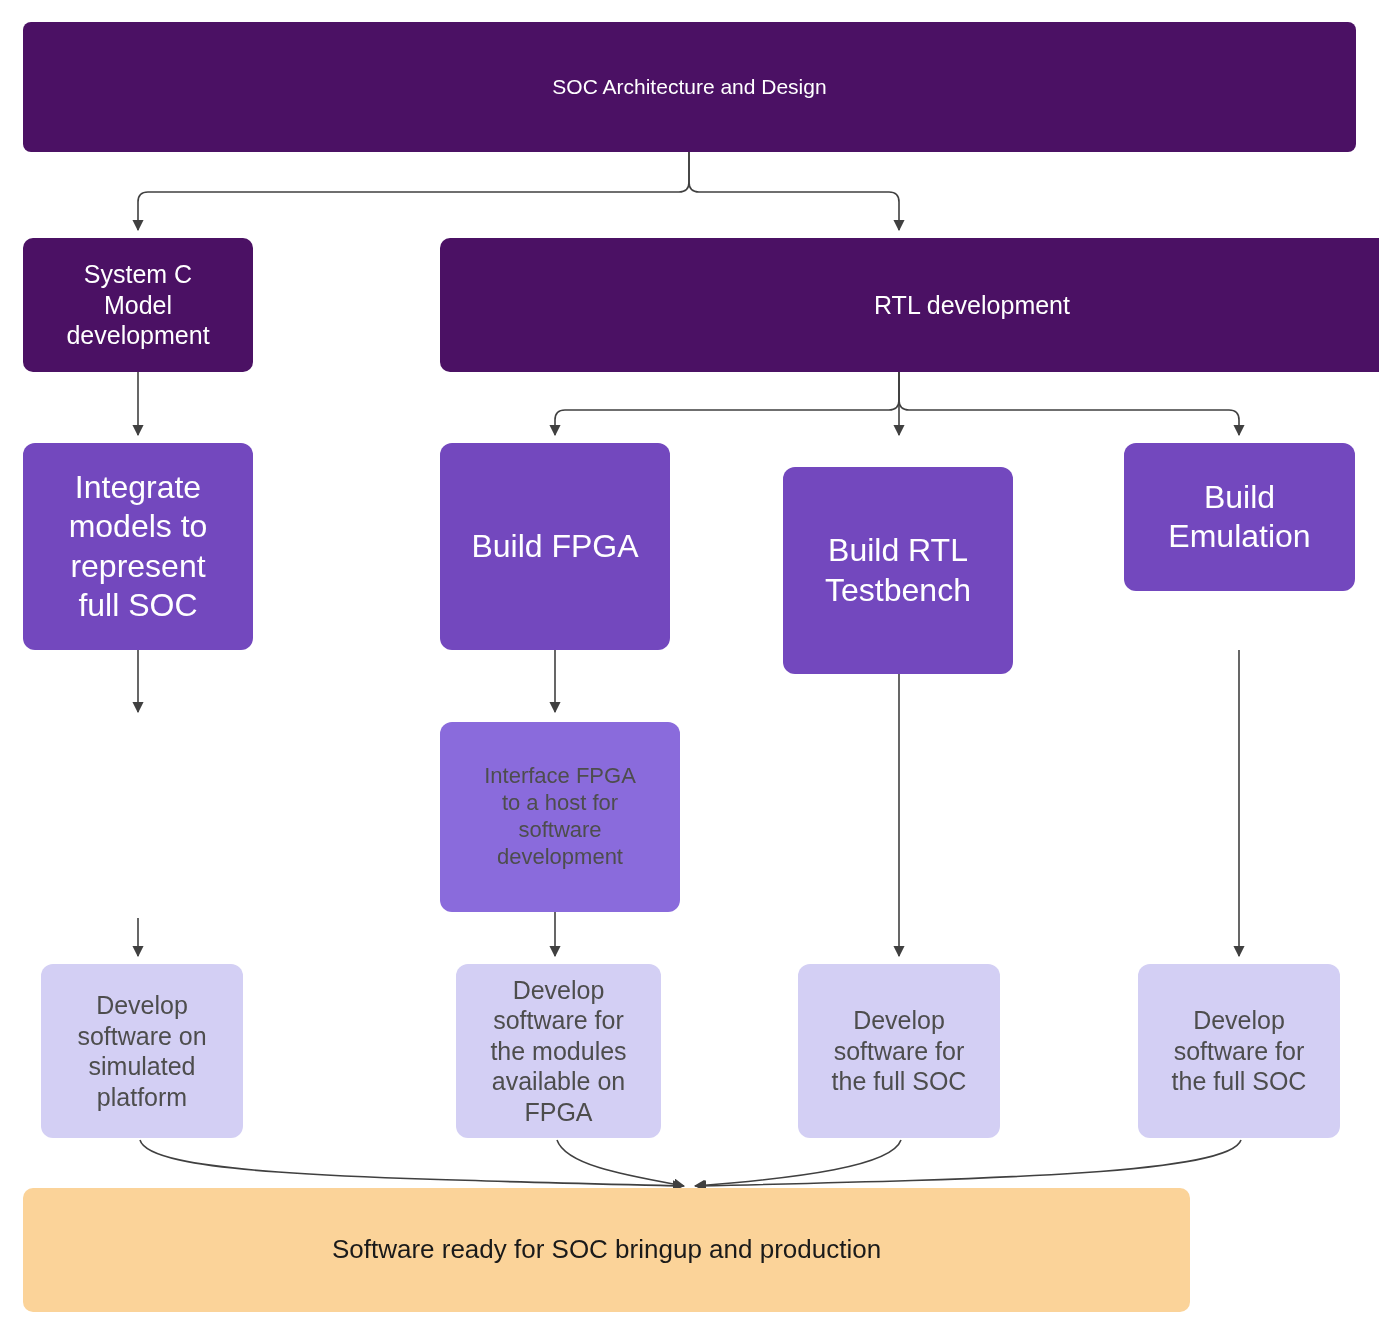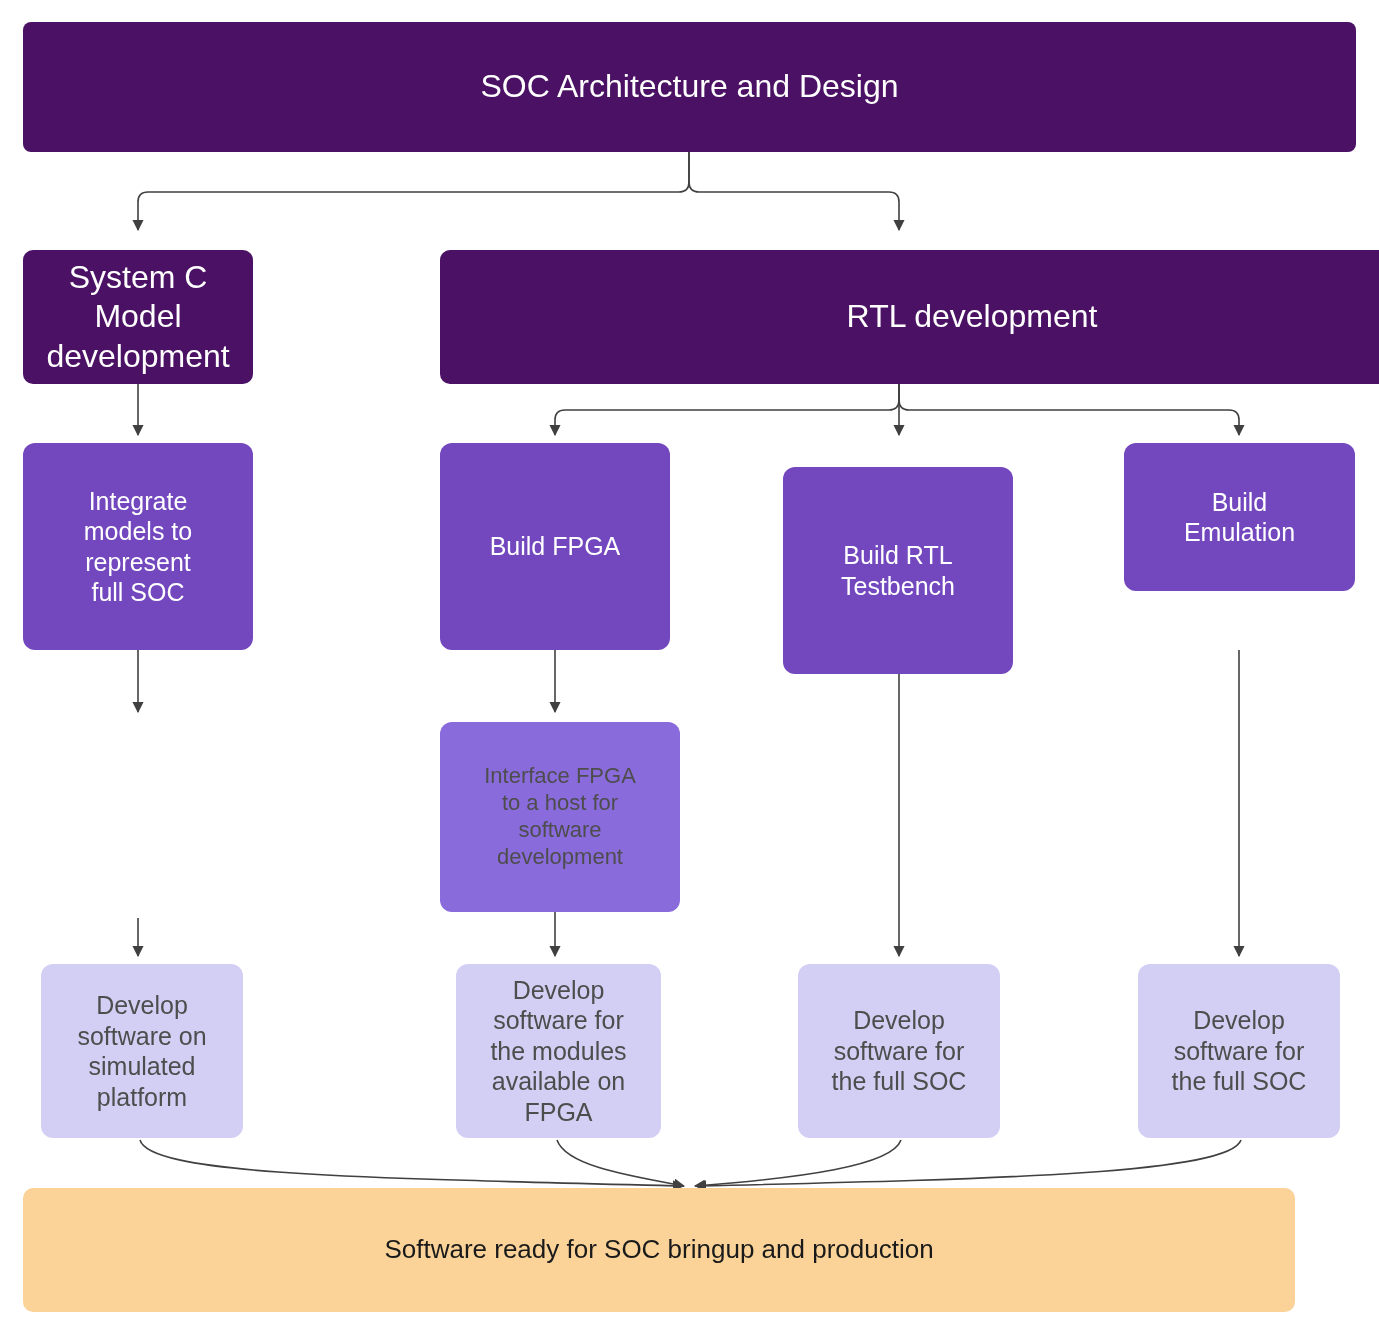--- a/index.html
+++ b/index.html
@@ -34,34 +34,33 @@
     justify-content: center;
     text-align: center;
     border-radius: 10px;
     line-height: 1.22;
     white-space: pre-line;
     padding: 4px 8px;
   }
   .lvl-root {
     background: #4B1164;
     color: #ffffff;
-    font-size: 32px;
+    font-size: 21px;
     border-radius: 8px;
   }
   .lvl-stage {
     background: #4B1164;
     color: #ffffff;
-    font-size: 32px;
+    font-size: 25px;
     border-radius: 10px;
-    margin-top: 12px;
   }
   .lvl-build {
     background: #7348BE;
     color: #ffffff;
-    font-size: 25px;
+    font-size: 32px;
     border-radius: 12px;
   }
   .lvl-mid {
     background: #8A6BDC;
     color: #4D4D4D;
     font-size: 22px;
     border-radius: 12px;
   }
   .lvl-sw {
     background: #D3CFF4;
@@ -183,17 +182,17 @@
 software for
 the full SOC</span>
   </div>
 
   <div class="node lvl-sw" style="left:1138px; top:964px; width:202px; height:174px;">
     <span>Develop
 software for
 the full SOC</span>
   </div>
 
-  <div class="node lvl-final" style="left:23px; top:1188px; width:1272px; height:124px;align-items:center;">
+  <div class="node lvl-final" style="left:23px; top:1188px; width:1167px; height:124px;align-items:center;">
     <span>Software ready for SOC bringup and production</span>
   </div>
 
 </div>
 
 </body></html>

